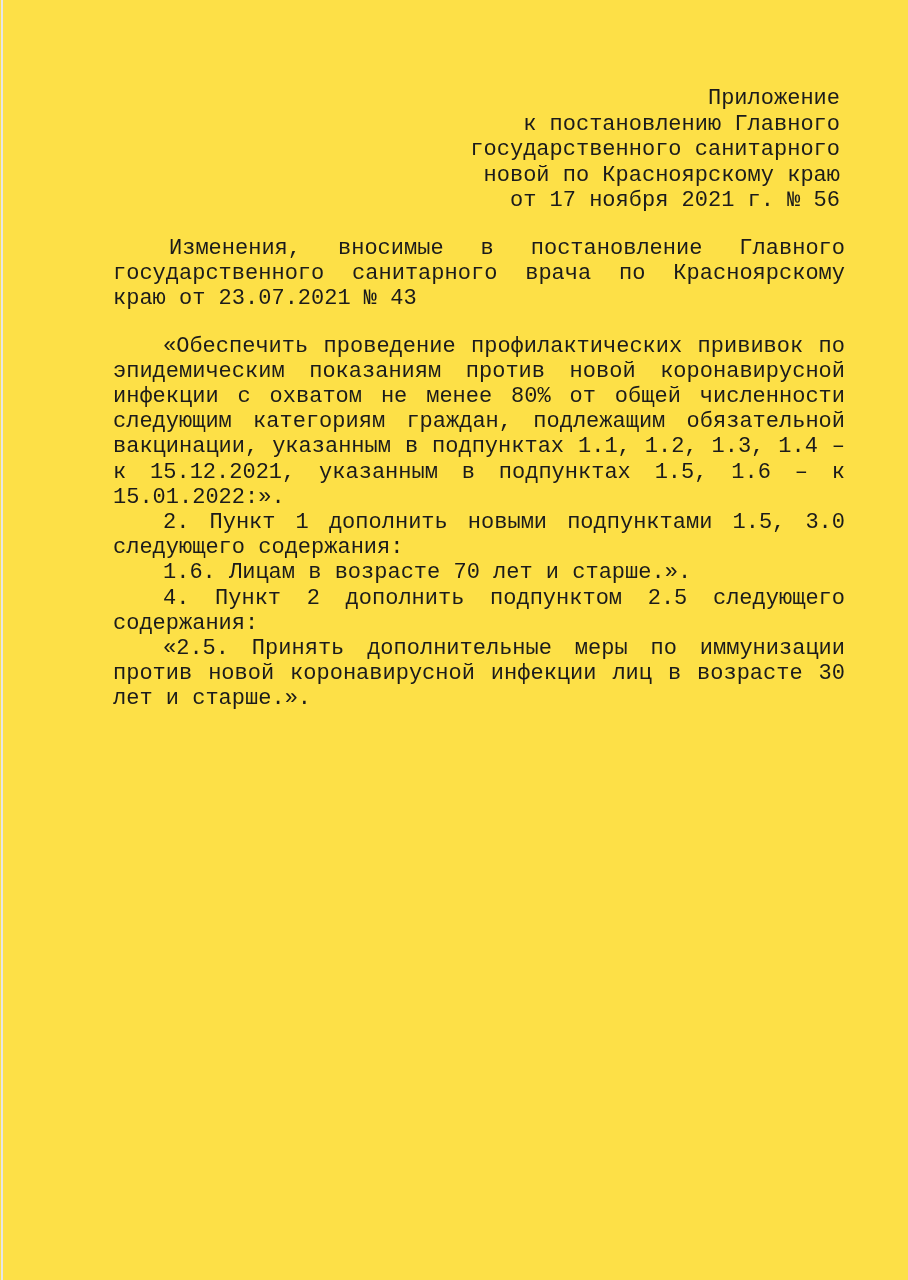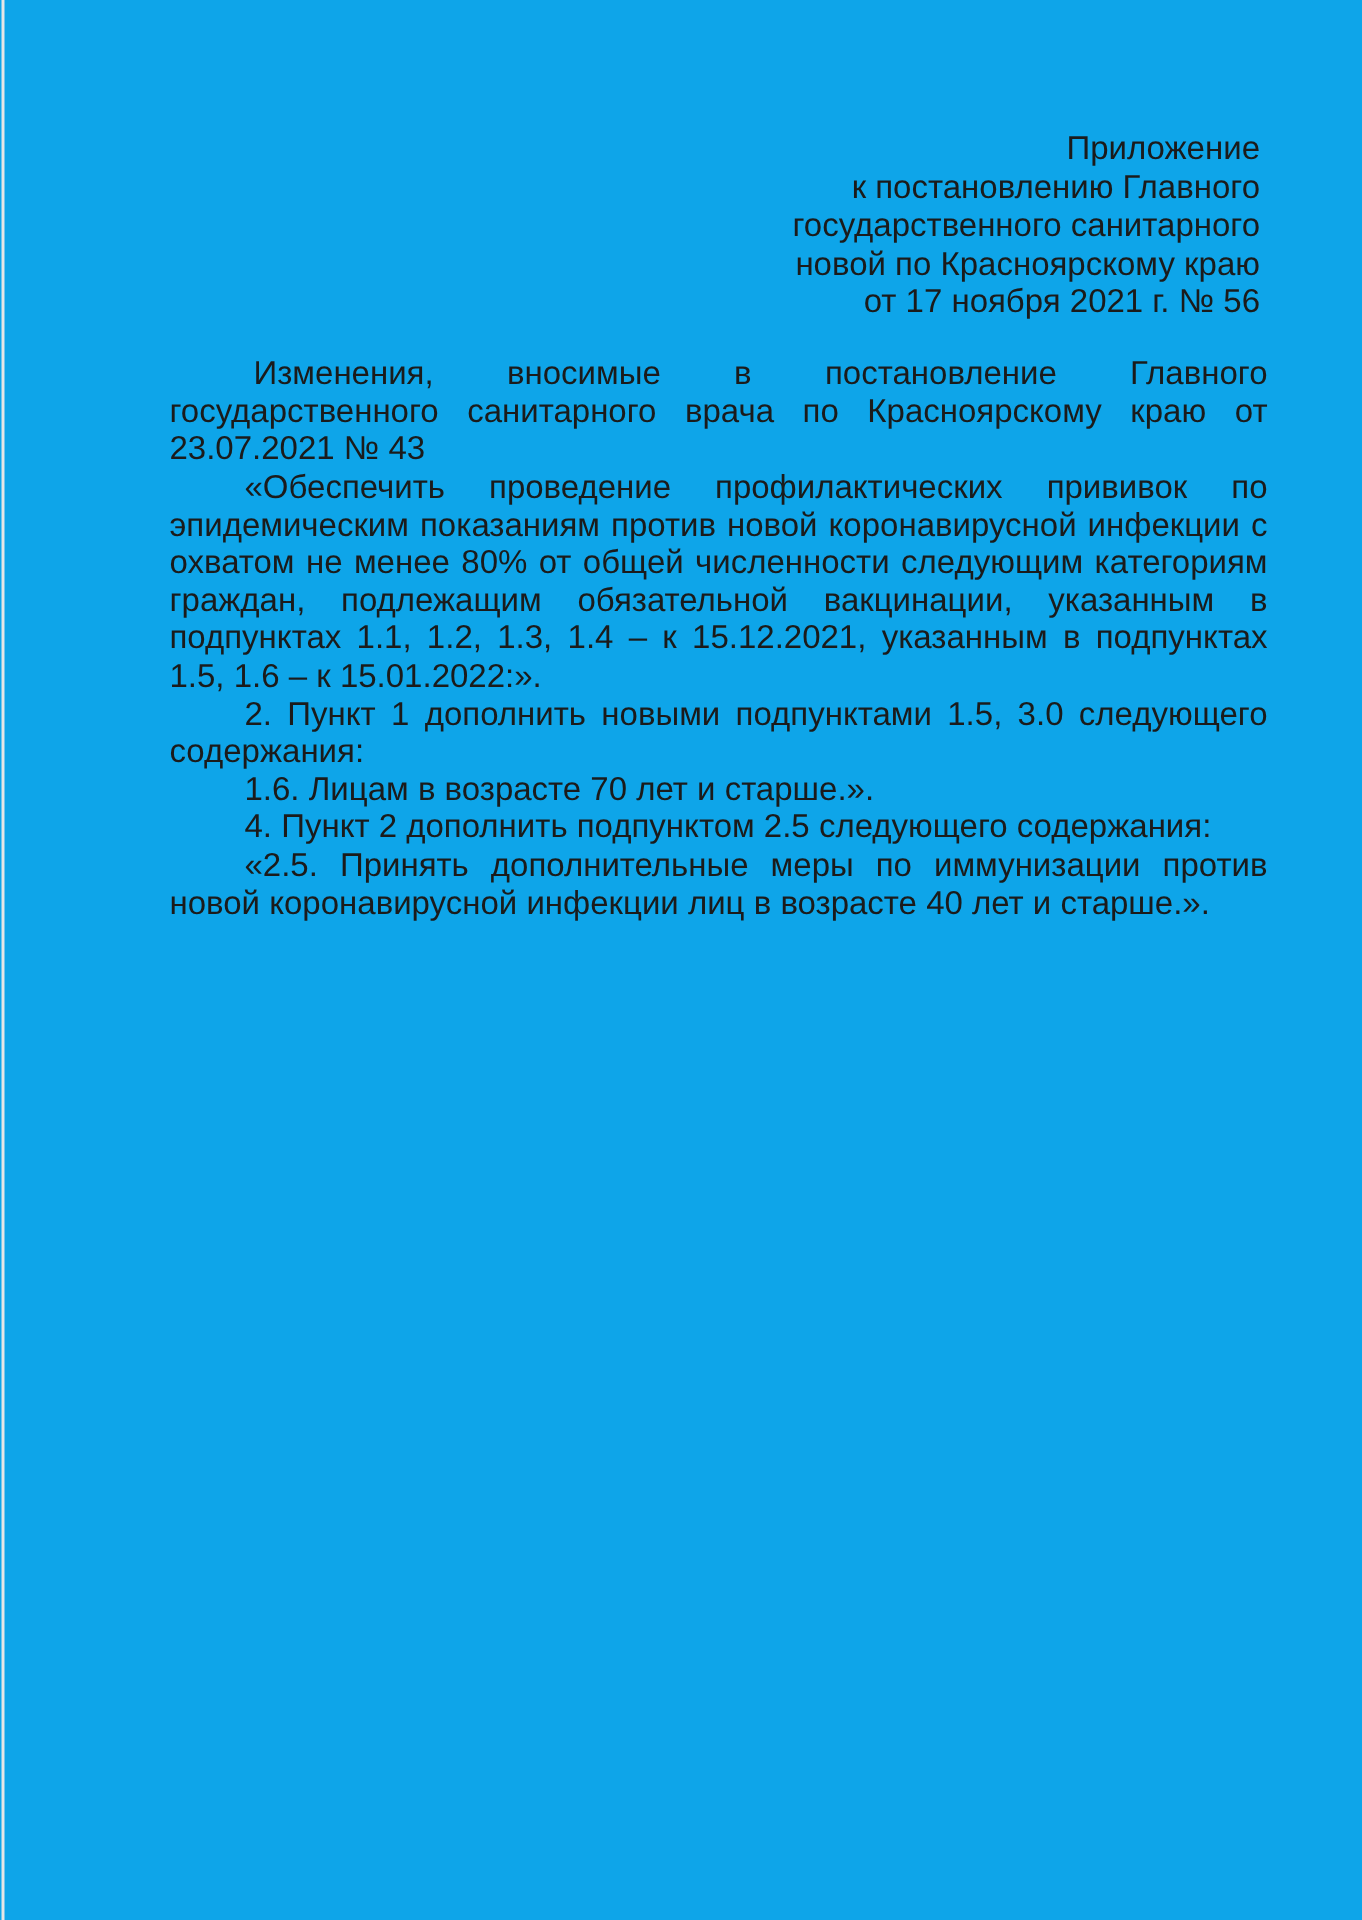--- a/index.html
+++ b/index.html
@@ -4,23 +4,23 @@
 <style>
   html, body {
     margin: 0;
     padding: 0;
     background: #ffffff;
   }
   .page {
     position: relative;
     width: 908px;
     height: 1280px;
-    background: #0ea5e9;
+    background: #fde047;
     overflow: hidden;
-    font-family: Liberation Sans, sans-serif;
+    font-family: Liberation Mono, monospace;
     color: #1b1b1b;
     -webkit-font-smoothing: antialiased;
   }
   
   .left-edge {
     position: absolute;
     left: 1px;
     top: 0;
     width: 2px;
     height: 100%;
@@ -45,20 +45,21 @@
     line-height: 25.2px;
     text-align: justify;
     text-justify: inter-word;
   }
   .body-block p {
     margin: 0;
     text-indent: 50px;
   }
   .body-block p.intro-paragraph {
     text-indent: 56px;
+    margin-bottom: 22px;
   }
 </style>
 </head>
 <body>
 
 <div class="page">
 
   <div class="left-edge"></div>
 
   <div class="header-block">
@@ -68,16 +69,16 @@
     <div>новой по Красноярскому краю</div>
     <div>от 17 ноября 2021 г. № 56</div>
   </div>
 
   <div class="body-block">
     <p class="intro-paragraph">Изменения, вносимые в постановление Главного государственного санитарного врача по Красноярскому краю от 23.07.2021 № 43</p>
     <p>«Обеспечить проведение профилактических прививок по эпидемическим показаниям против новой коронавирусной инфекции с охватом не менее 80% от общей численности следующим категориям граждан, подлежащим обязательной вакцинации, указанным в подпунктах 1.1, 1.2, 1.3, 1.4 – к 15.12.2021, указанным в подпунктах 1.5, 1.6 – к 15.01.2022:».</p>
     <p>2. Пункт 1 дополнить новыми подпунктами 1.5, 3.0 следующего содержания:</p>
     <p>1.6. Лицам в возрасте 70 лет и старше.».</p>
     <p>4. Пункт 2 дополнить подпунктом 2.5 следующего содержания:</p>
-    <p>«2.5. Принять дополнительные меры по иммунизации против новой коронавирусной инфекции лиц в возрасте 40 лет и старше.».</p>
+    <p>«2.5. Принять дополнительные меры по иммунизации против новой коронавирусной инфекции лиц в возрасте 30 лет и старше.».</p>
   </div>
 
 </div>
 
 </body></html>

